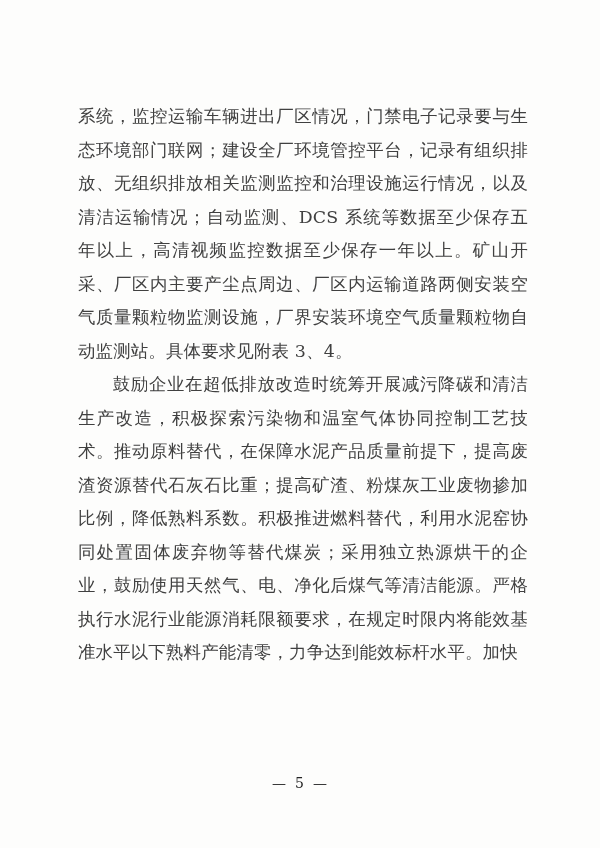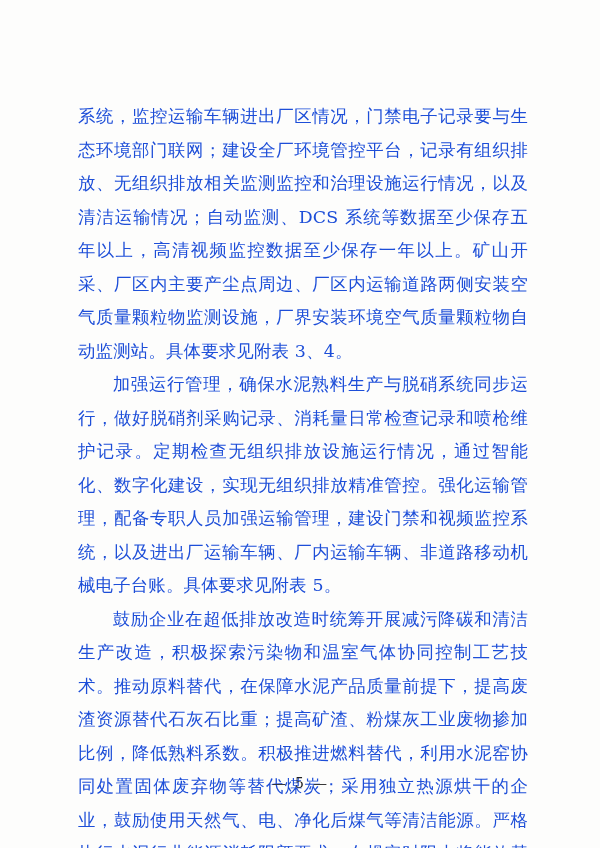--- a/index.html
+++ b/index.html
@@ -29,21 +29,21 @@
     top: 100px;
     width: 450px;
   }
   .para {
     font-size: 17.4px;
     line-height: 33.5px;
     text-align: justify;
     text-justify: inter-ideograph;
     margin: 0 0 0 0;
     letter-spacing: 0.2px;
-    color: #1d4ed8;
+    color: #404040;
   }
   .para + .para {
     margin-top: 0px;
   }
   .indent {
     text-indent: 2em;
   }
   .footer {
     position: absolute;
     left: 0;
@@ -64,19 +64,18 @@
     padding: 0 6px;
     color: #333;
   }
 </style>
 </head>
 <body>
 
 <div class="page">
   <div class="content">
     <p class="para">系统，监控运输车辆进出厂区情况，门禁电子记录要与生态环境部门联网；建设全厂环境管控平台，记录有组织排放、无组织排放相关监测监控和治理设施运行情况，以及清洁运输情况；自动监测、DCS 系统等数据至少保存五年以上，高清视频监控数据至少保存一年以上。矿山开采、厂区内主要产尘点周边、厂区内运输道路两侧安装空气质量颗粒物监测设施，厂界安装环境空气质量颗粒物自动监测站。具体要求见附表 3、4。</p>
-    <p class="para indent">加强运行管理，确保水泥熟料生产与脱硝系统同步运行，做好脱硝剂采购记录、消耗量日常检查记录和喷枪维护记录。定期检查无组织排放设施运行情况，通过智能化、数字化建设，实现无组织排放精准管控。强化运输管理，配备专职人员加强运输管理，建设门禁和视频监控系统，以及进出厂运输车辆、厂内运输车辆、非道路移动机械电子台账。具体要求见附表 5。</p>
     <p class="para indent">鼓励企业在超低排放改造时统筹开展减污降碳和清洁生产改造，积极探索污染物和温室气体协同控制工艺技术。推动原料替代，在保障水泥产品质量前提下，提高废渣资源替代石灰石比重；提高矿渣、粉煤灰工业废物掺加比例，降低熟料系数。积极推进燃料替代，利用水泥窑协同处置固体废弃物等替代煤炭；采用独立热源烘干的企业，鼓励使用天然气、电、净化后煤气等清洁能源。严格执行水泥行业能源消耗限额要求，在规定时限内将能效基准水平以下熟料产能清零，力争达到能效标杆水平。加快</p>
   </div>
   <div class="footer">
     <span class="dash">—</span><span class="pagenum">5</span><span class="dash">—</span>
   </div>
 </div>
 
 </body></html>

